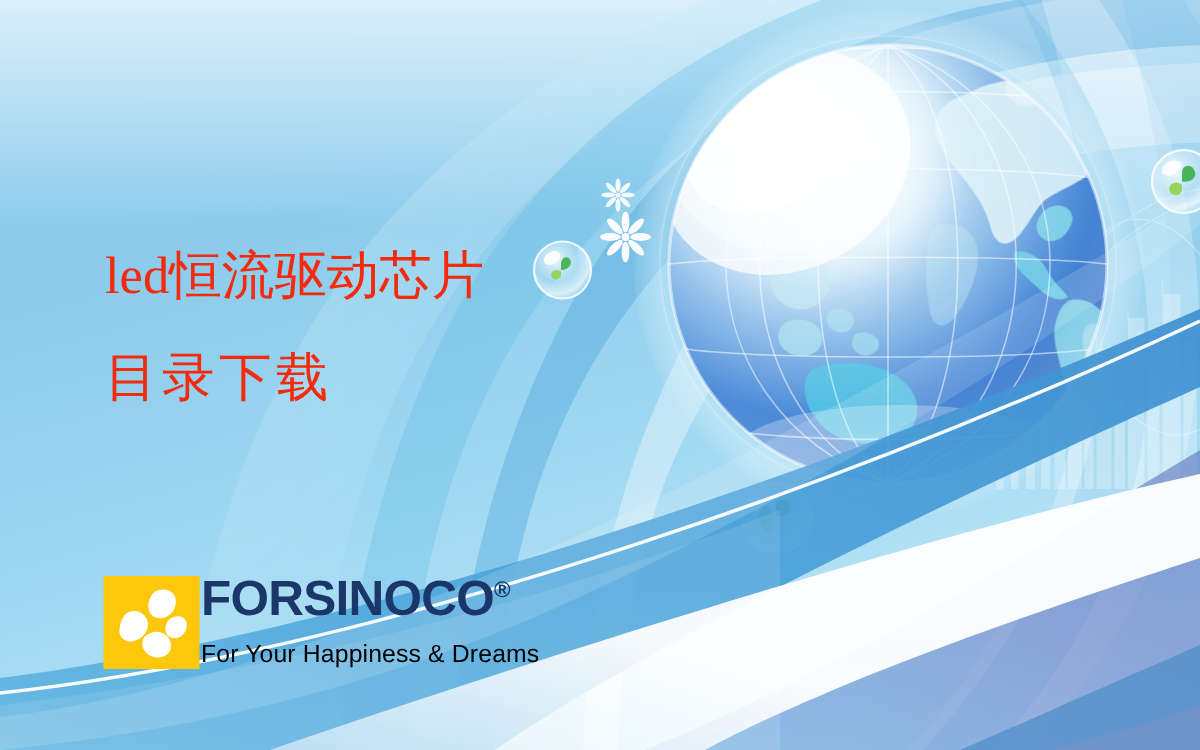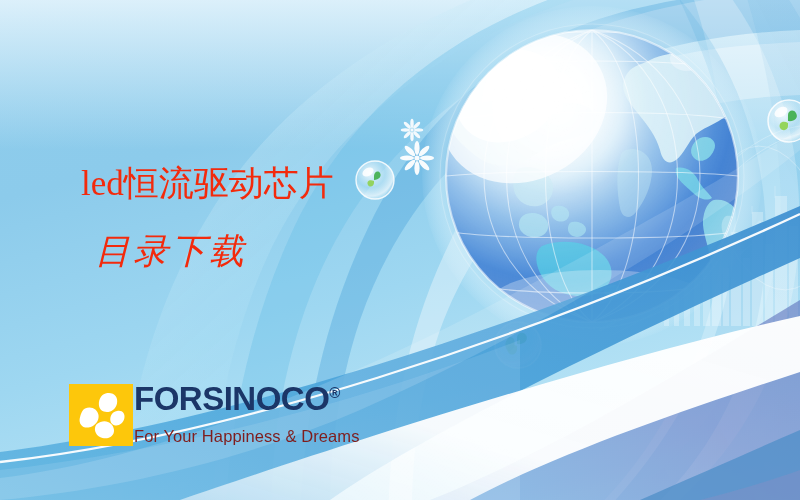--- a/index.html
+++ b/index.html
@@ -26,33 +26,33 @@
     left: 0; top: 0; width: 800px; height: 500px;
     background:
       linear-gradient(165deg, #8fcdec 0%, #8ccbeb 28%, #9ed7f1 55%, #b5e2f5 78%, #cfeefa 100%);
   }
 
   #bg-svg { left: 0; top: 0; width: 800px; height: 500px; }
 
   
   #headline {
     position: absolute;
-    left: 81px;
+    left: 70px;
     top: 166px;
     width: 420px;
     color: #f32a0c;
     font-size: 35px;
     line-height: 36px;
     font-family: "Liberation Serif", "DejaVu Serif", serif;
     letter-spacing: 0px;
     white-space: nowrap;
   }
   #headline .hl-line { display: block; }
   #headline .hl-line-1 { margin-left: 0px; }
-  #headline .hl-line-2 { margin-left: 14px; margin-top: 32px; letter-spacing: 3px; font-style: italic; }
+  #headline .hl-line-2 { margin-left: 0; margin-top: 32px; letter-spacing: 3px; }
 
   
   #logo-lockup {
     position: absolute;
     left: 69px;
     top: 383px;
     display: flex;
     align-items: center;
     gap: 1px;
   }
@@ -76,21 +76,21 @@
   }
   #logo-wordmark .reg {
     font-size: 15px;
     vertical-align: super;
     line-height: 1;
   }
   #logo-tagline {
     font-family: "Liberation Sans", sans-serif;
     font-size: 16.5px;
     line-height: 19px;
-    color: #7f1d1d;
+    color: #000000;
     letter-spacing: 0.1px;
     margin-top: 13px;
     white-space: nowrap;
   }
 </style>
 </head>
 <body>
 
 <div id="banner">
 

